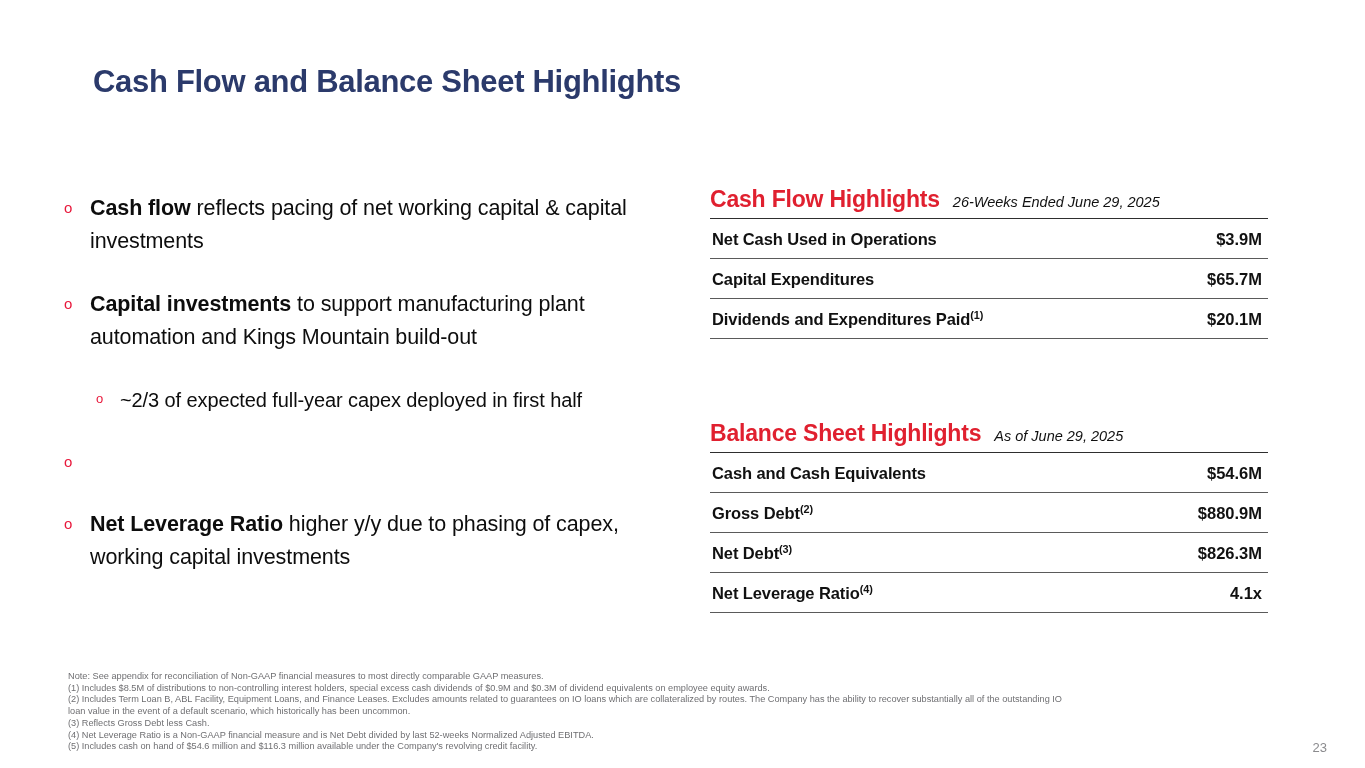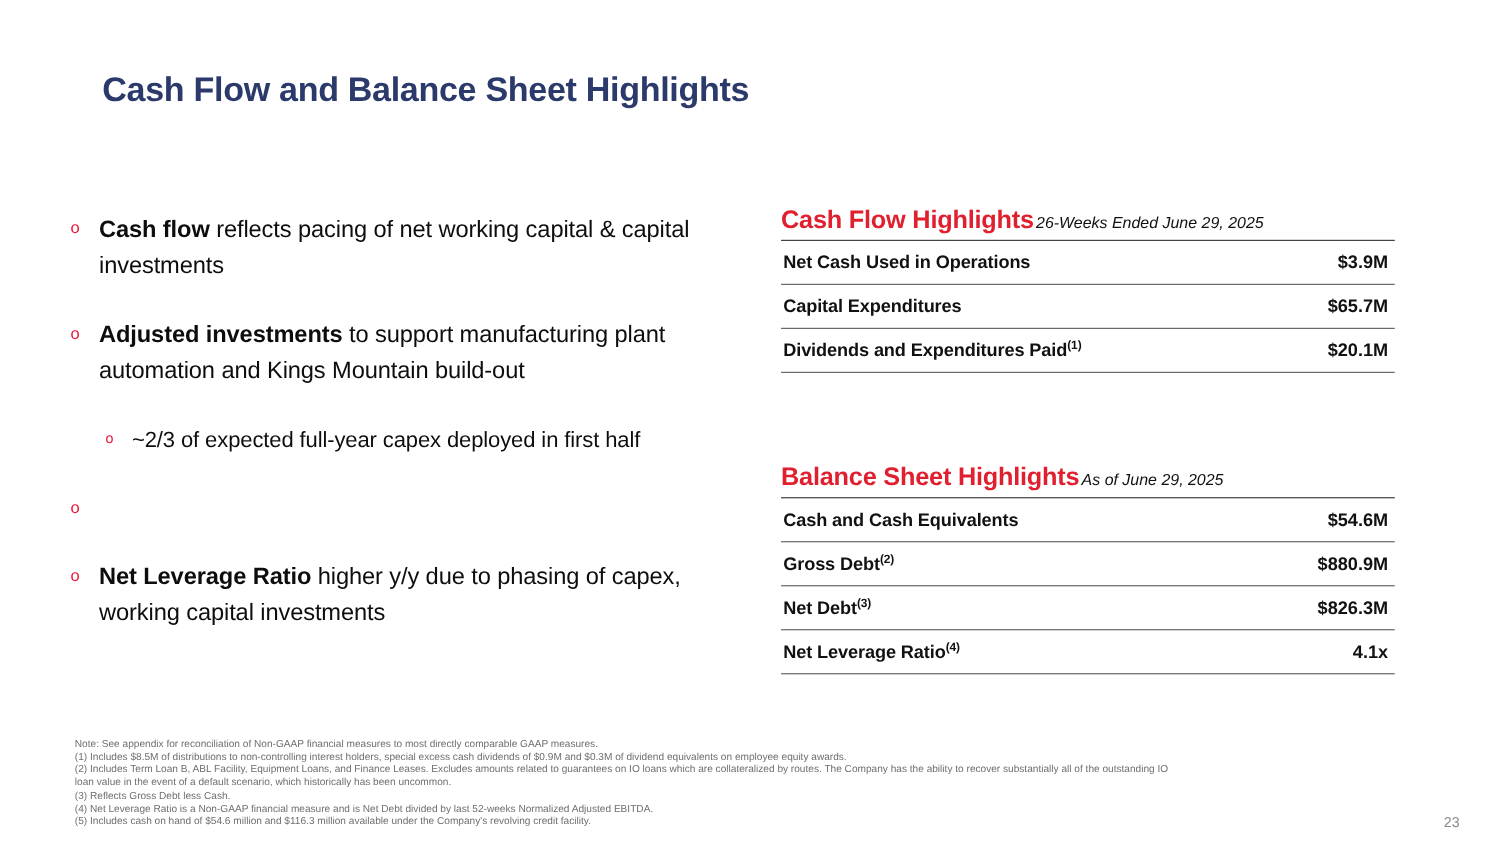--- a/index.html
+++ b/index.html
@@ -89,21 +89,21 @@
     position: absolute;
     left: 710px;
     width: 558px;
   }
   .panel-cash { top: 186px; }
   .panel-bs   { top: 420px; }
 
   .panel-head {
     display: flex;
     align-items: baseline;
-    gap: 2px;
+    gap: 13px;
     padding-bottom: 5px;
   }
   .panel-head .head-main {
     font-size: 23px;
     font-weight: bold;
     color: #e0202f;
     letter-spacing: -0.2px;
     white-space: nowrap;
   }
   .panel-head .head-sub {
@@ -180,21 +180,21 @@
 
   <div class="slide-title">Cash Flow and Balance Sheet Highlights</div>
 
   <div class="bullets" id="bullet-list">
       <div class="bullet-row">
         <span class="marker">o</span>
         <div class="bullet-text"><b>Cash flow</b><span> reflects pacing of net working capital &amp; capital investments</span></div>
       </div>
       <div class="bullet-row">
         <span class="marker">o</span>
-        <div class="bullet-text"><b>Adjusted investments</b><span> to support manufacturing plant automation and Kings Mountain build-out</span></div>
+        <div class="bullet-text"><b>Capital investments</b><span> to support manufacturing plant automation and Kings Mountain build-out</span></div>
       </div>
       <div class="bullet-row sub">
         <span class="marker">o</span>
         <div class="bullet-text"><span>~2/3 of expected full-year capex deployed in first half</span></div>
       </div>
       <div class="bullet-row">
         <span class="marker">o</span>
       </div>
       <div class="bullet-row">
         <span class="marker">o</span>

